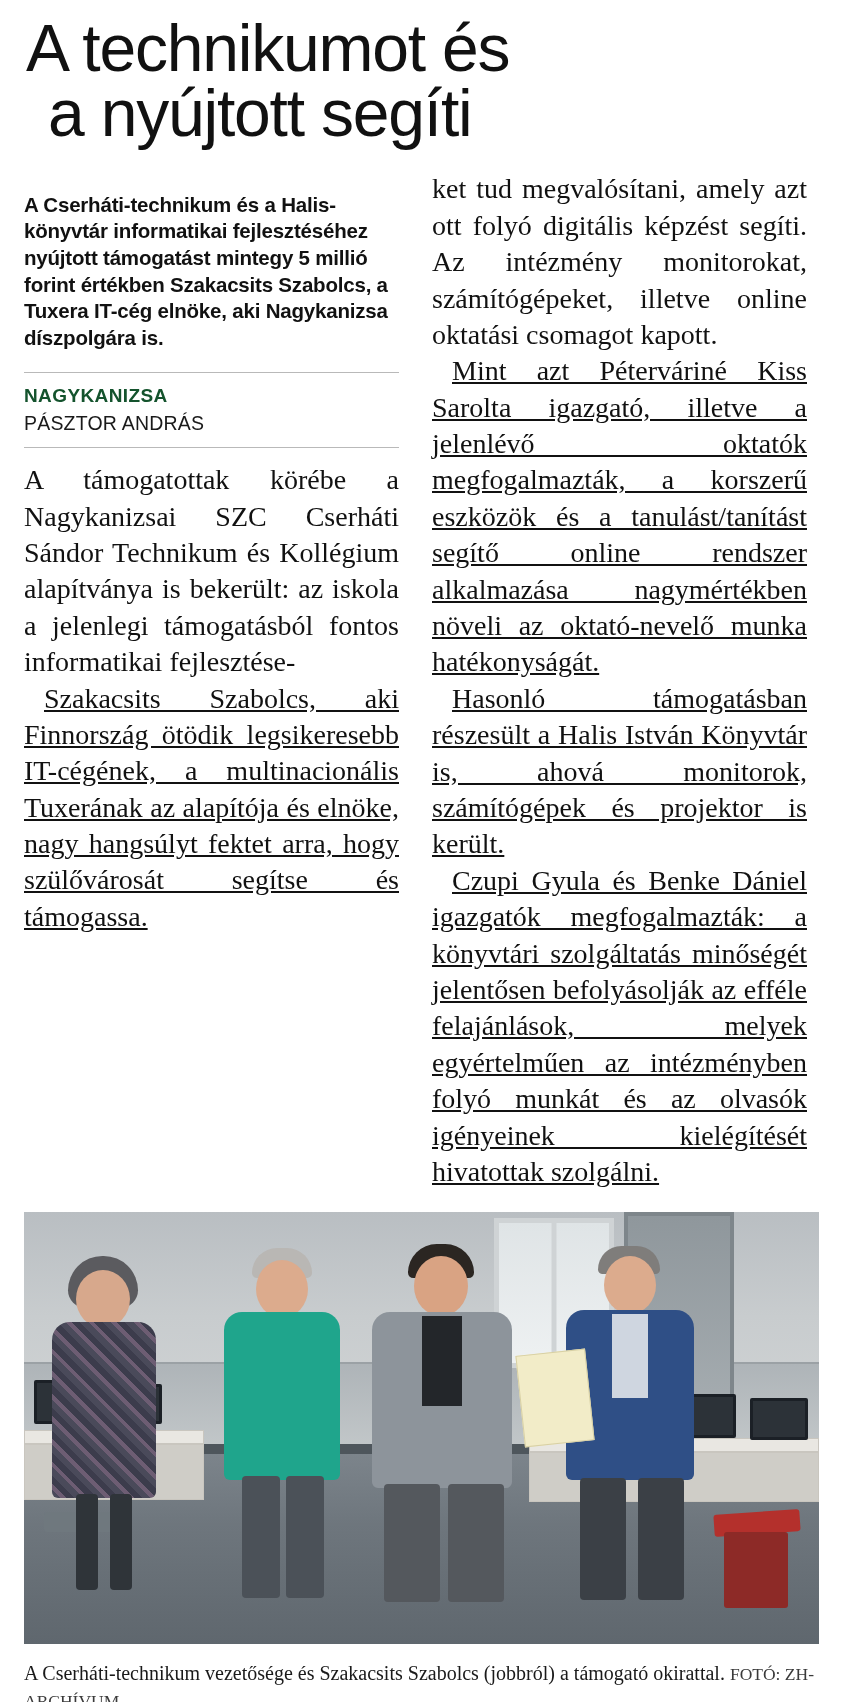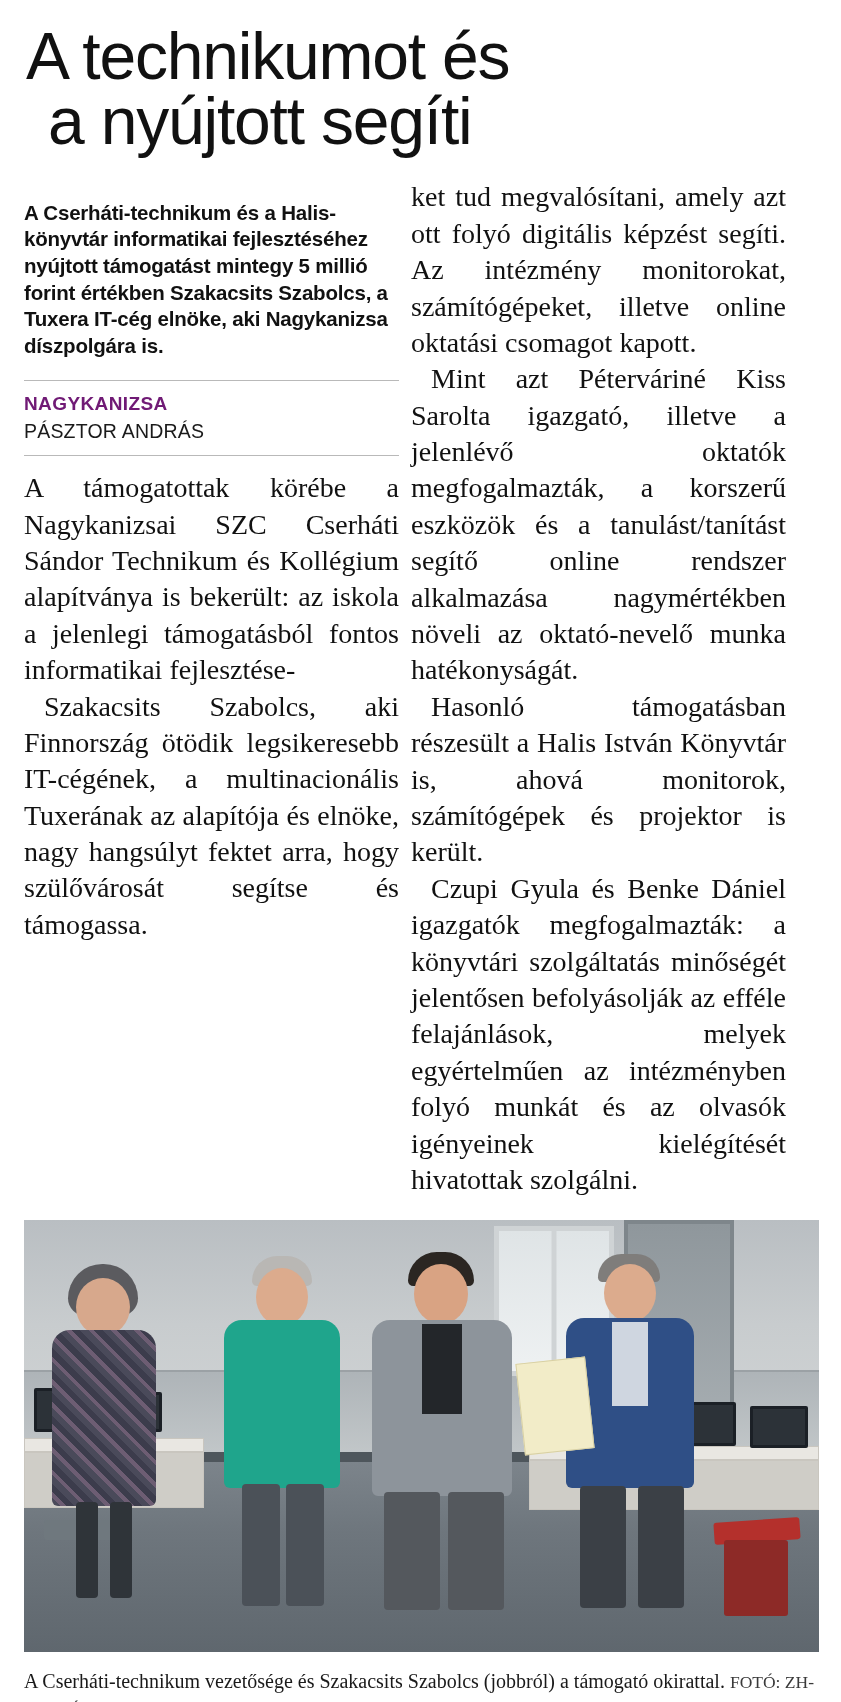--- a/index.html
+++ b/index.html
@@ -12,40 +12,40 @@
     width: 841px;
     height: 1702px;
     font-family: "Liberation Serif", serif;
     color: #1a1a1a;
     position: relative;
     overflow: hidden;
   }
   .page {
     width: 841px;
     height: 1702px;
-    padding: 18px 22px 0 24px;
+    padding: 10px 22px 0 24px;
     position: relative;
   }
 
   
   .headline {
     font-family: "Liberation Sans", sans-serif;
     font-weight: 400;
     font-size: 66px;
     line-height: 0.98;
     letter-spacing: -1.2px;
     color: #111;
     margin: 6px 0 0 2px;
   }
   .headline .l2 { display: block; margin-left: 22px; }
 
   
   .columns {
     display: flex;
-    gap: 12px;
+    gap: 33px;
     margin-top: 26px;
   }
   .col { width: 375px; }
 
   
   .lead {
     font-family: "Liberation Sans", sans-serif;
     font-weight: 700;
     font-size: 20.5px;
     line-height: 1.30;
@@ -58,41 +58,41 @@
     border-top: 1px solid #b9b9b9;
     margin: 20px 0 12px 0;
   }
   .rule.tight { margin: 12px 0 14px 0; }
 
   .place {
     font-family: "Liberation Sans", sans-serif;
     font-weight: 700;
     font-size: 19px;
     letter-spacing: 0.4px;
-    color: #701a75;
+    color: #14532d;
     margin: 0 0 5px 0;
   }
   .byline {
     font-family: "Liberation Sans", sans-serif;
     font-weight: 400;
     font-size: 19.5px;
     letter-spacing: 0.2px;
     color: #1a1a1a;
     margin: 0;
   }
 
   .body-text {
     font-family: "Liberation Serif", serif;
     font-size: 28px;
     line-height: 1.30;
     text-align: justify;
     color: #111;
   }
   .body-text p { margin: 0; }
-  .body-text p + p { text-indent: 20px; }
+  .body-text p + p { text-indent: 20px; text-decoration: underline; }
 
   .col-right .body-text p:first-child { text-indent: 0; }
 
   
   .photo-wrap {
     margin-top: 22px;
     width: 795px;
     height: 432px;
     position: relative;
     overflow: hidden;

